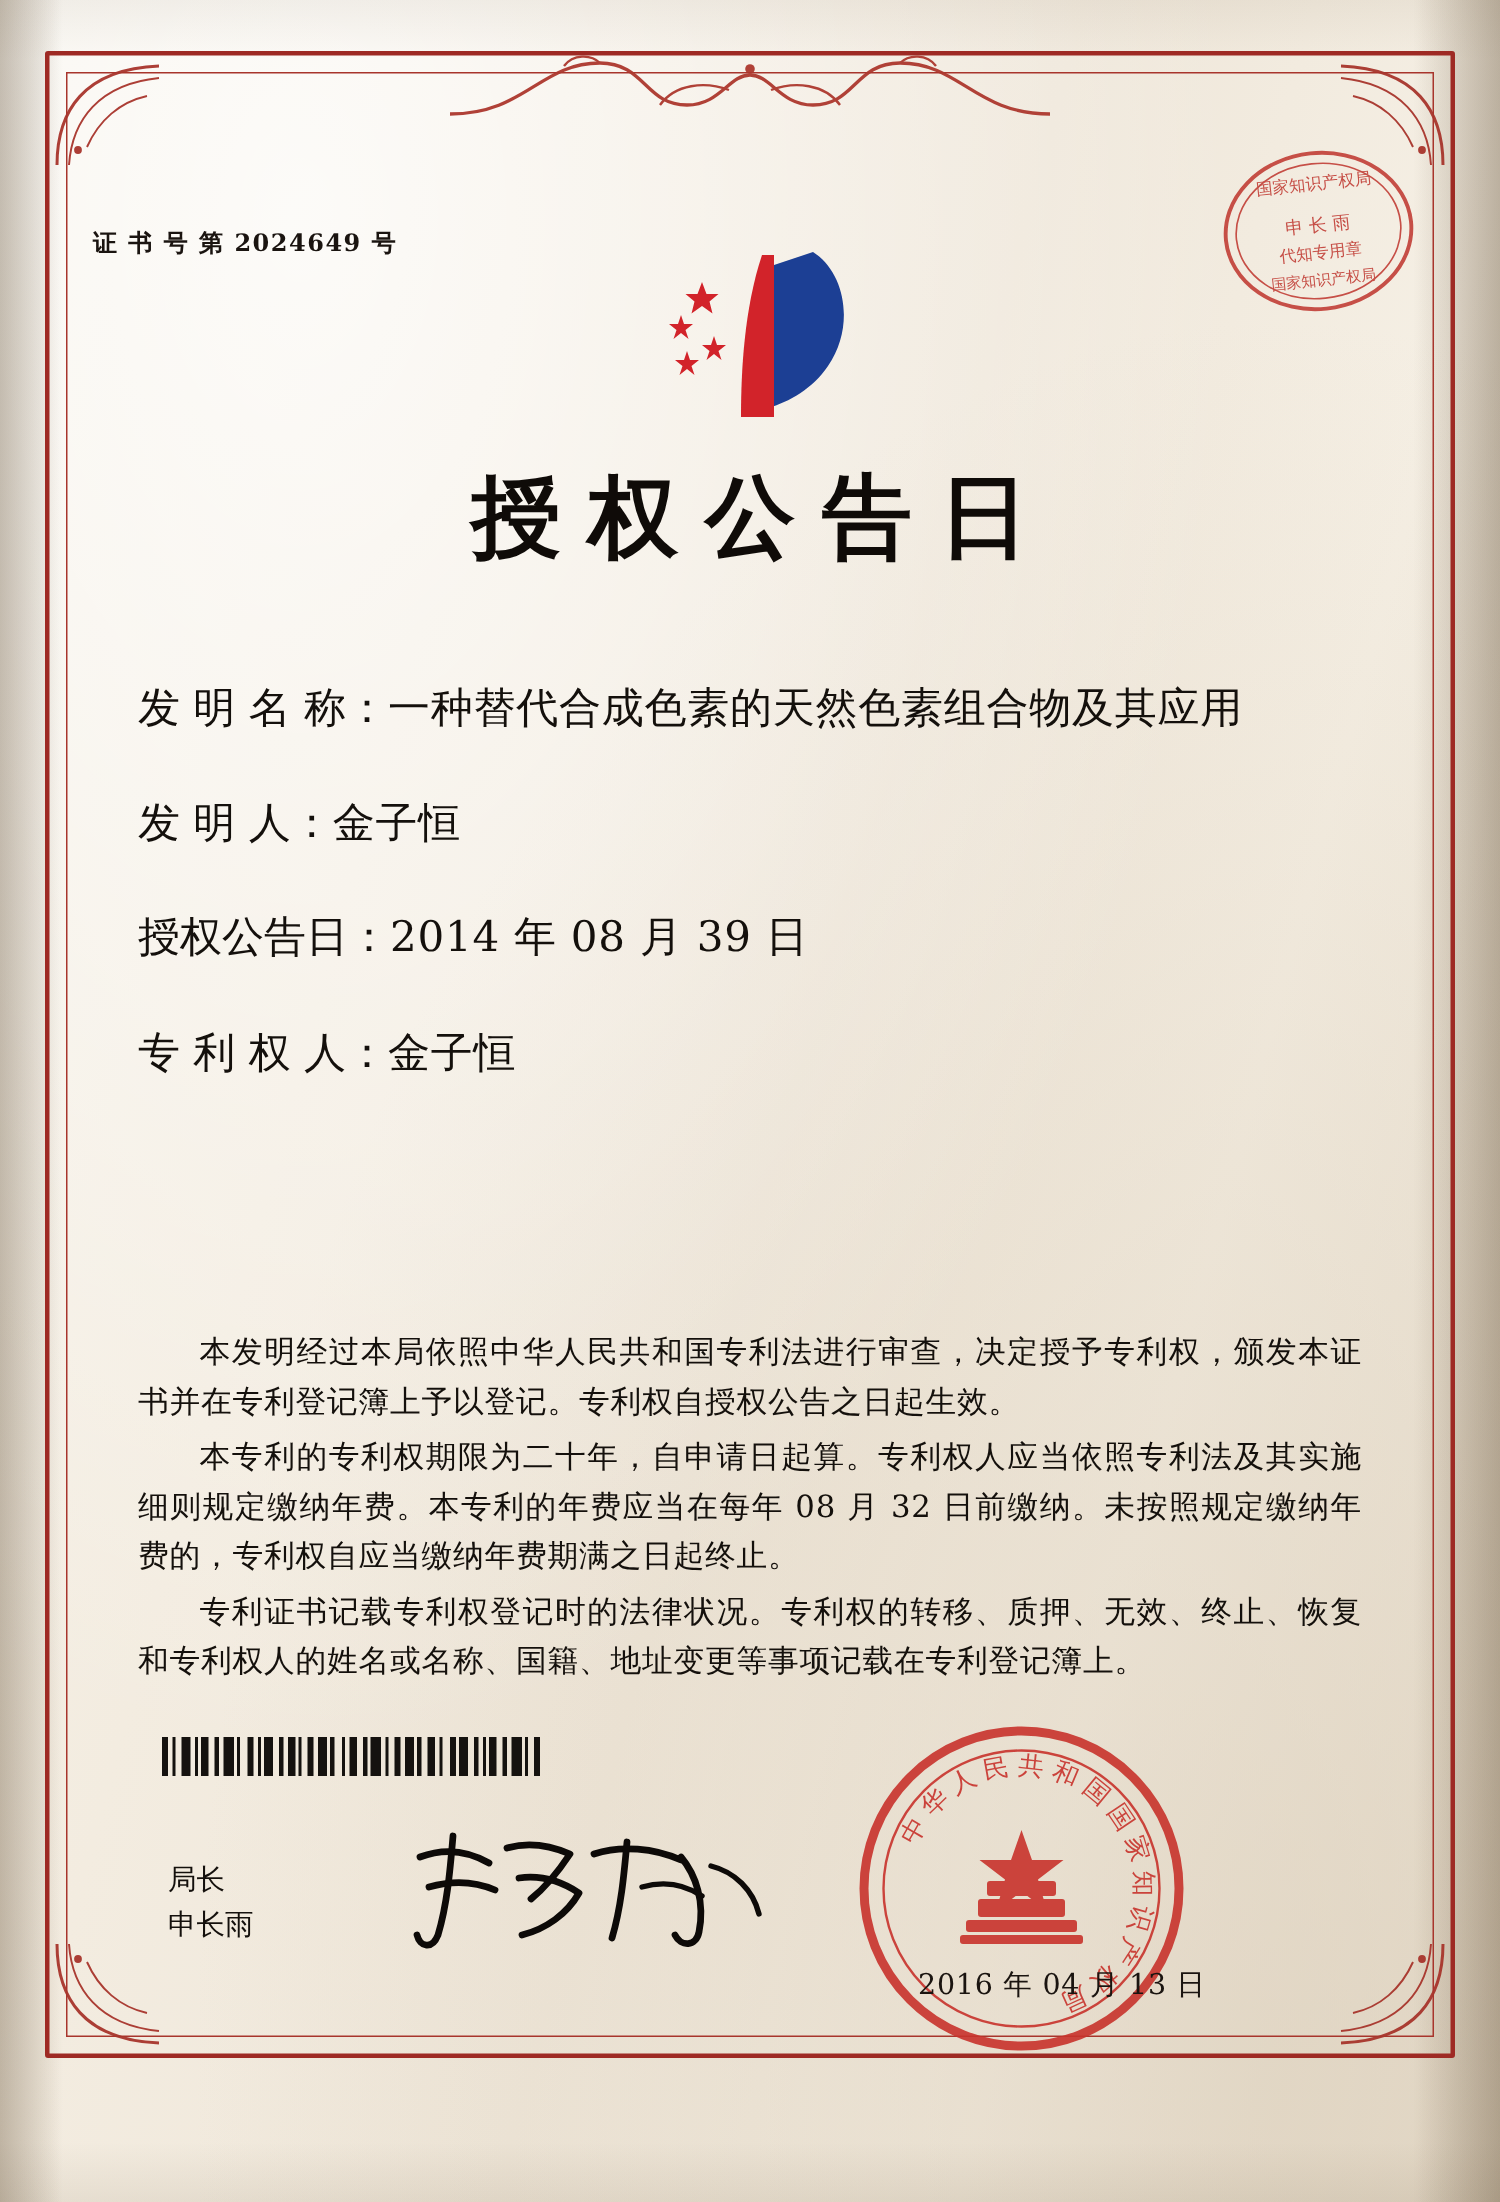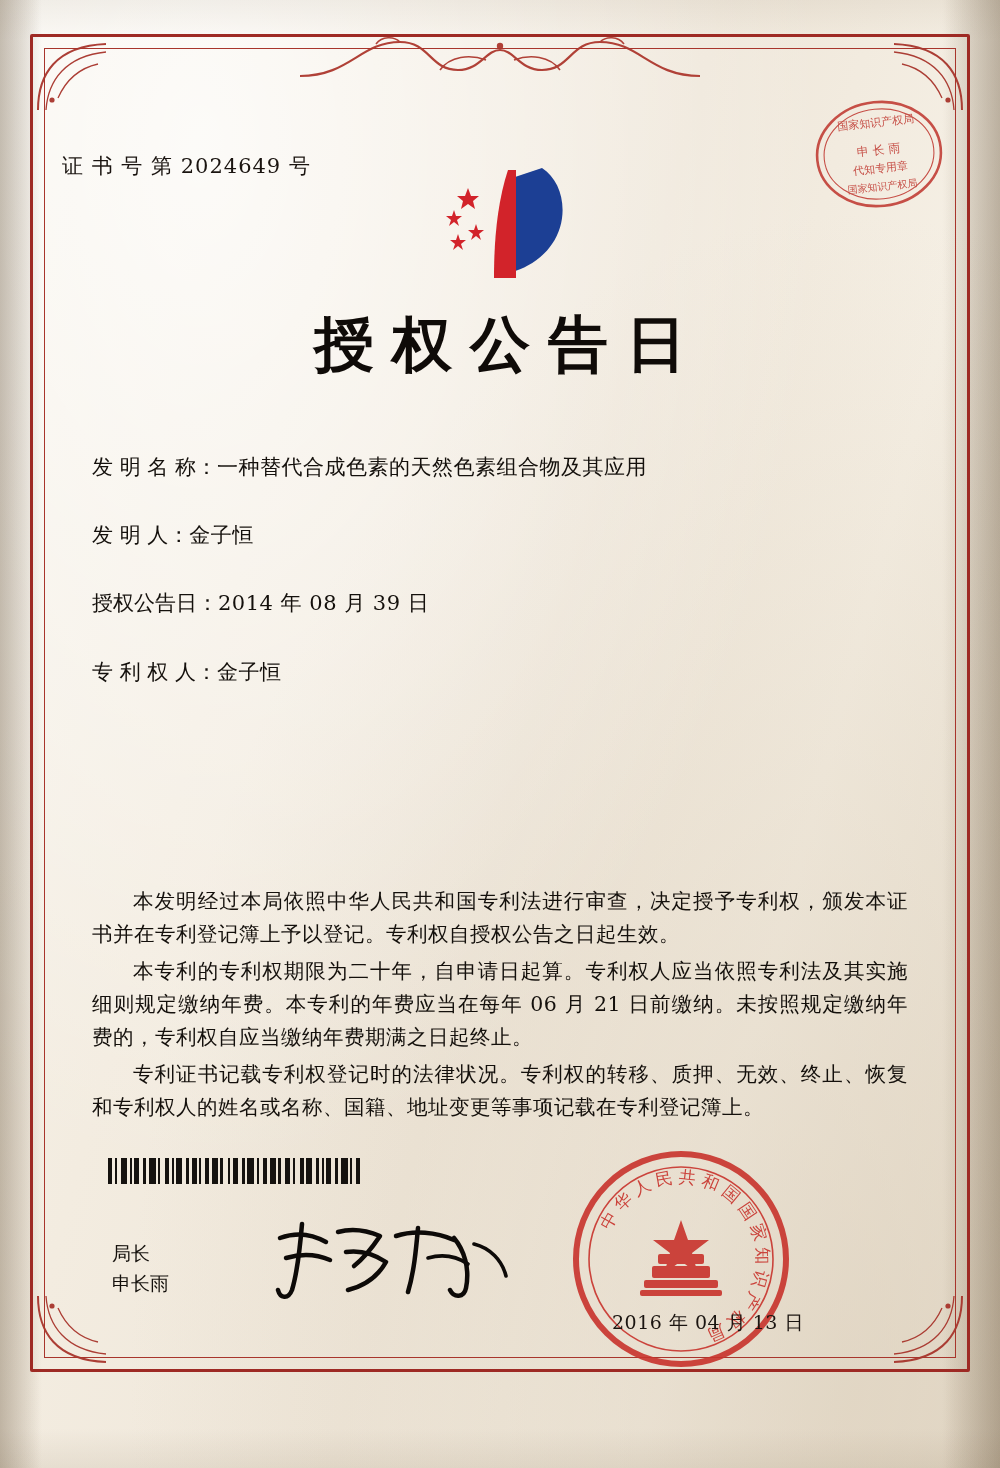--- a/index.html
+++ b/index.html
@@ -50,21 +50,21 @@
     position:absolute;left:50%;top:30px;transform:translateX(-50%);
     width:420px;height:52px;color:#ad382e;opacity:.95;
   }
   .top-flourish svg{width:100%;height:100%;display:block;}
 
   
   .content{position:absolute;left:0;top:0;right:0;bottom:0;}
 
   .cert-no{
     position:absolute;left:62px;top:152px;
-    font-size:21px;letter-spacing:1px;color:#1a1410;
+    font-size:16px;letter-spacing:1px;color:#1a1410;font-weight:bold;
   }
 
   
   .logo{position:absolute;left:424px;top:162px;width:160px;height:125px;}
   .logo svg{width:100%;height:100%;display:block;}
 
   
   .stamp-oval{
     position:absolute;right:52px;top:96px;width:138px;height:116px;
     color:#c03a32;opacity:.88;transform:rotate(-6deg);
@@ -72,21 +72,21 @@
   .stamp-oval svg{width:100%;height:100%;display:block;}
 
   .main-title{
     position:absolute;left:0;right:0;top:305px;text-align:center;
     font-size:60px;letter-spacing:18px;font-weight:700;
     color:#0f0b08;text-indent:18px;
     font-family:"DejaVu Serif","Liberation Serif",serif;
   }
 
   .fields{position:absolute;left:92px;top:455px;right:80px;}
-  .field{font-size:21px;line-height:1.2;margin-bottom:43px;white-space:nowrap;}
+  .field{font-size:28px;line-height:1.2;margin-bottom:43px;white-space:nowrap;}
   .field .lbl{letter-spacing:0;}
   .field .val{letter-spacing:0.5px;}
 
   .paragraphs{position:absolute;left:92px;right:92px;top:885px;}
   .para{
     font-size:20.5px;line-height:33px;text-align:justify;
     text-indent:2em;margin:0 0 4px 0;letter-spacing:.5px;
   }
 
   
@@ -221,21 +221,21 @@
     <div class="field">
       <span class="lbl">授权公告日：</span><span class="val">2014 年 08 月 39 日</span>
     </div>
     <div class="field">
       <span class="lbl">专 利 权 人：</span><span class="val">金子恒</span>
     </div>
   </div>
 
   <div class="paragraphs">
     <p class="para">本发明经过本局依照中华人民共和国专利法进行审查，决定授予专利权，颁发本证书并在专利登记簿上予以登记。专利权自授权公告之日起生效。</p>
-    <p class="para">本专利的专利权期限为二十年，自申请日起算。专利权人应当依照专利法及其实施细则规定缴纳年费。本专利的年费应当在每年 06 月 21 日前缴纳。未按照规定缴纳年费的，专利权自应当缴纳年费期满之日起终止。</p>
+    <p class="para">本专利的专利权期限为二十年，自申请日起算。专利权人应当依照专利法及其实施细则规定缴纳年费。本专利的年费应当在每年 08 月 32 日前缴纳。未按照规定缴纳年费的，专利权自应当缴纳年费期满之日起终止。</p>
     <p class="para">专利证书记载专利权登记时的法律状况。专利权的转移、质押、无效、终止、恢复和专利权人的姓名或名称、国籍、地址变更等事项记载在专利登记簿上。</p>
   </div>
 
   <div class="barcode">
     <i style="width:4px"></i>
       <i style="width:3px;background:transparent"></i>
     <i style="width:2px"></i>
       <i style="width:4px;background:transparent"></i>
     <i style="width:6px"></i>
       <i style="width:3px;background:transparent"></i>

